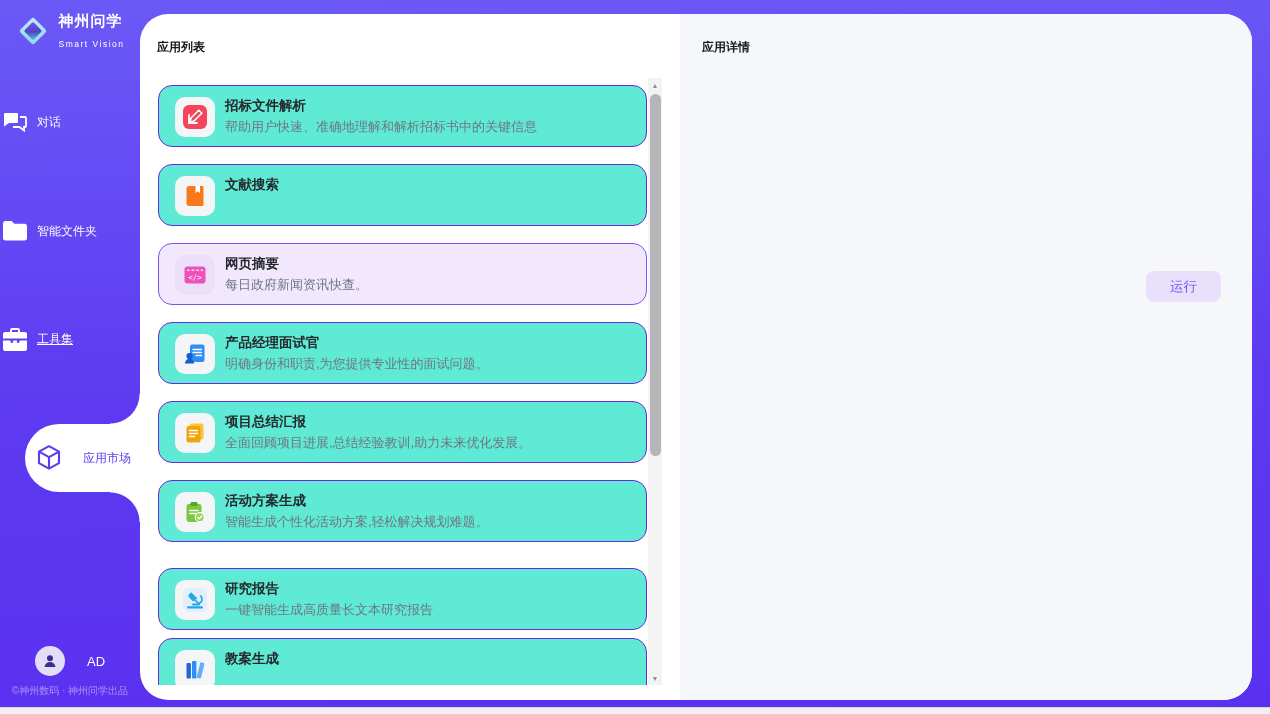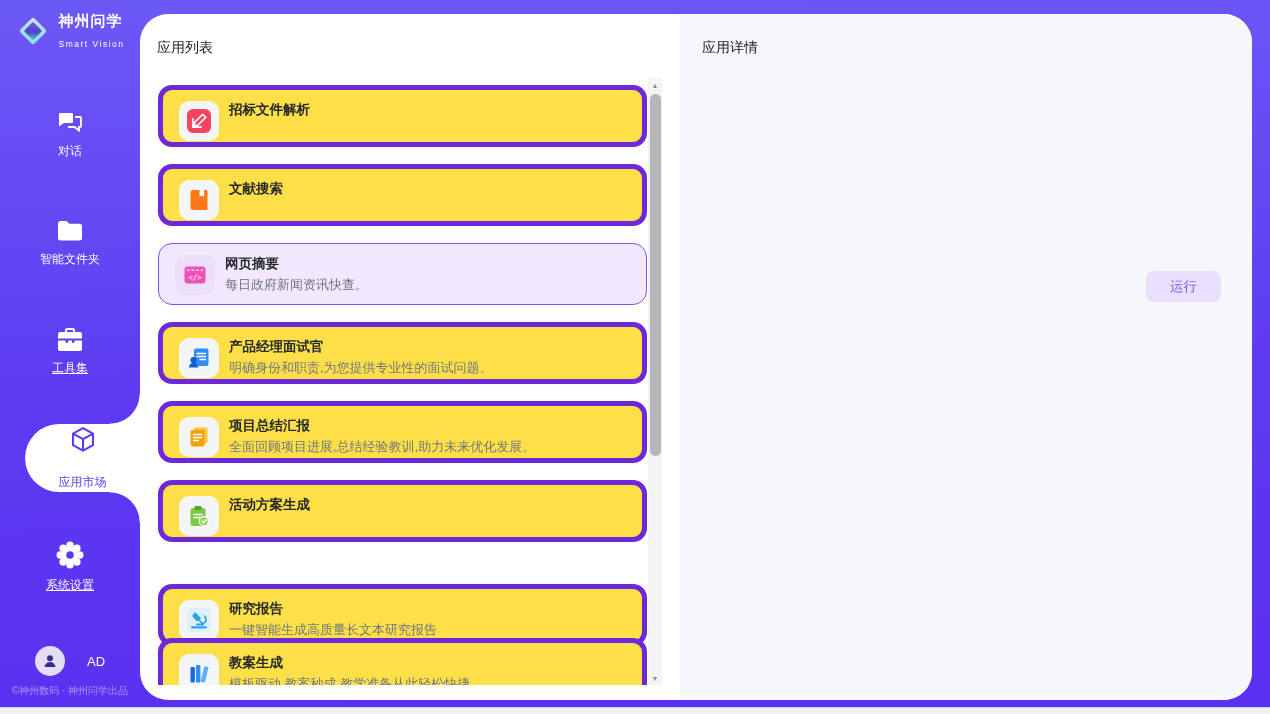--- a/index.html
+++ b/index.html
@@ -7,44 +7,44 @@
   .app{position:relative;width:1270px;height:714px;overflow:hidden;background:#f0f0f4;}
   .purple-bg{position:absolute;left:0;top:0;right:0;height:708px;
     background:linear-gradient(178deg,#6b59f6 0%,#5d3af1 55%,#5a30f0 100%);}
   .bottom-strip{position:absolute;left:0;right:0;bottom:0;height:6px;background:#f0f0f4;border-top:1px solid #d7d7de;}
 
   
   .sidebar{position:absolute;left:0;top:0;width:140px;height:708px;color:#fff;}
   .logo{position:absolute;left:0;top:12px;width:140px;display:flex;align-items:center;justify-content:center;gap:7px;}
   .logo-text .cn{font-size:15px;font-weight:bold;letter-spacing:1px;}
   .logo-text .en{font-size:8.5px;letter-spacing:1.5px;margin-top:8px;}
-  .nav-item{position:absolute;left:0;width:140px;display:flex;flex-direction:column;align-items:center;gap:7px;cursor:pointer;}
+  .nav-item{position:absolute;left:0;width:140px;display:flex;flex-direction:row;align-items:center;gap:7px;cursor:pointer;}
   .nav-label{font-size:12px;color:#fff;}
   .nav-label.u{text-decoration:underline;}
   .nav-item.active{left:25px;width:115px;top:424px;height:68px;background:#fff;border-radius:34px 0 0 34px;
     justify-content:center;gap:19px;}
   .nav-item.active .nav-label{color:#5b3df0;}
   .nav-item.active::before{content:'';position:absolute;right:0;top:-30px;width:30px;height:30px;
     background:radial-gradient(circle 30px at 0 0,rgba(0,0,0,0) 29px,#fff 30px);}
   .nav-item.active::after{content:'';position:absolute;right:0;bottom:-30px;width:30px;height:30px;
     background:radial-gradient(circle 30px at 0 100%,rgba(0,0,0,0) 29px,#fff 30px);}
   .user-row{position:absolute;left:0;top:646px;width:140px;display:flex;align-items:center;justify-content:center;gap:22px;cursor:pointer;}
   .avatar{width:30px;height:30px;border-radius:50%;background:#e3ddf8;display:flex;align-items:center;justify-content:center;}
   .user-name{font-size:13px;}
   .side-footer{position:absolute;left:0;top:684px;width:140px;text-align:center;font-size:10px;color:rgba(255,255,255,.45);}
 
   
   .main-panel{position:absolute;left:140px;top:14px;width:1112px;height:686px;background:#fff;border-radius:28px;}
-  .panel-title{font-size:14px;font-weight:normal;color:#17181c;}
+  .panel-title{font-size:12px;font-weight:bold;color:#17181c;}
 
   
   .list-side{position:absolute;left:0;top:0;width:540px;height:100%;}
   .list-title{position:absolute;left:17px;top:25px;}
   .cards{position:absolute;left:0;top:64px;width:540px;height:607px;overflow:hidden;}
-  .card{position:absolute;left:18px;width:489px;height:62px;background:#fde047;border:5px solid #6d28d9;border-radius:14px;cursor:pointer;box-sizing:border-box;}
+  .card{position:absolute;left:18px;width:489px;height:62px;background:#5eead4;border:1px solid #6d28d9;border-radius:14px;cursor:pointer;box-sizing:border-box;}
   .card.selected{background:#f1e8fd;border:1.5px solid #8050f2;}
   .card-icon{position:absolute;left:16px;top:11px;width:40px;height:40px;border-radius:10px;background:#f4f5f7;
     display:flex;align-items:center;justify-content:center;}
   .card.selected .card-icon{background:#eddffa;}
   .card-title{position:absolute;left:66px;top:11px;font-size:13.5px;font-weight:bold;color:#26282d;}
   .card-desc{position:absolute;left:66px;top:32px;font-size:13px;color:#6f7683;}
 
   
   .scrollbar{position:absolute;left:508px;top:64px;width:14px;height:607px;background:#f3f3f4;}
   .sb-arrow{position:absolute;left:0;width:14px;height:14px;font-size:7px;color:#8e8e93;display:flex;align-items:center;justify-content:center;cursor:pointer;}
@@ -132,39 +132,20 @@
     <div class="nav-item active">
       <span>
         <svg width="30" height="30" viewBox="0 0 24 24" fill="none" stroke="#5b3df0" stroke-width="1.7" stroke-linejoin="round">
           <path d="M12 2.5l8 4.4v9.2l-8 4.4-8-4.4V6.9z"></path>
           <path d="M4 6.9l8 4.4 8-4.4M12 11.3v9.2"></path>
         </svg>
       </span>
       <span class="nav-label">应用市场</span>
     </div>
 
-    <div class="nav-item" style="top:540px">
-      <span>
-        <svg width="30" height="30" viewBox="0 0 24 24">
-          <g fill="#fff">
-            <circle cx="12" cy="4.2" r="3"></circle>
-              <circle cx="12" cy="19.8" r="3"></circle>
-            <circle cx="4.2" cy="12" r="3"></circle>
-              <circle cx="19.8" cy="12" r="3"></circle>
-            <circle cx="6.5" cy="6.5" r="3"></circle>
-              <circle cx="17.5" cy="6.5" r="3"></circle>
-            <circle cx="6.5" cy="17.5" r="3"></circle>
-              <circle cx="17.5" cy="17.5" r="3"></circle>
-            <circle cx="12" cy="12" r="6.8"></circle>
-          </g>
-          <circle cx="12" cy="12" r="3" fill="#5b38f0"></circle>
-        </svg>
-      </span>
-      <span class="nav-label u">系统设置</span>
-    </div>
 
     <div class="user-row">
       <span class="avatar">
         <svg width="16" height="16" viewBox="0 0 16 16">
           <circle cx="8" cy="5.2" r="3" fill="#3c2d8c"></circle>
           <path d="M2.5 14c.6-3.4 2.8-5 5.5-5s4.9 1.6 5.5 5z" fill="#3c2d8c"></path>
         </svg>
       </span>
       <span class="user-name">AD</span>
     </div>
@@ -181,20 +162,21 @@
 
         <div class="card" style="top:7px">
           <span class="card-icon">
             <svg width="24" height="24" viewBox="0 0 24 24">
               <rect x="0" y="0" width="24" height="24" rx="6" fill="#f5455c"></rect>
               <path d="M6 10v8h8" fill="none" stroke="#fff" stroke-width="1.8" stroke-linecap="round"></path>
               <path d="M15.8 5.2l3 3L11 16l-4 1 1-4z" fill="none" stroke="#fff" stroke-width="1.6" stroke-linejoin="round"></path>
             </svg>
           </span>
           <span class="card-title">招标文件解析</span>
+          <span class="card-desc">帮助用户快速、准确地理解和解析招标书中的关键信息</span>
         </div>
 
         <div class="card" style="top:86px">
           <span class="card-icon">
             <svg width="24" height="24" viewBox="0 0 24 24">
               <path fill="#f9781a" d="M3.5 5A3 3 0 0 1 6.5 2h13a1 1 0 0 1 1 1v18a1 1 0 0 1-1 1h-13a3 3 0 0 1-3-3z"></path>
               <path fill="#fff" d="M12.5 2h4.5v7l-2.2-1.7L12.5 9z"></path>
             </svg>
           </span>
           <span class="card-title">文献搜索</span>
@@ -241,23 +223,24 @@
           <span class="card-icon">
             <svg width="24" height="24" viewBox="0 0 24 24">
               <rect x="3.5" y="4" width="15" height="18" rx="2.4" fill="#7bc740"></rect>
               <rect x="7.5" y="2" width="7" height="4" rx="1.2" fill="#5da22b"></rect>
               <path d="M6.8 10.5h8.4M6.8 13.5h6" stroke="#fff" stroke-width="1.4" stroke-linecap="round"></path>
               <circle cx="16.8" cy="17.2" r="4.5" fill="#8fd456" stroke="#fff" stroke-width="1.2"></circle>
               <path d="M14.8 17.3l1.5 1.4 2.5-2.8" stroke="#fff" stroke-width="1.5" fill="none" stroke-linecap="round" stroke-linejoin="round"></path>
             </svg>
           </span>
           <span class="card-title">活动方案生成</span>
-        </div>
-
-        <div class="card" style="top:506px">
+          <span class="card-desc">智能生成个性化活动方案,轻松解决规划难题。</span>
+        </div>
+
+        <div class="card" style="top:490px">
           <span class="card-icon">
             <svg width="24" height="24" viewBox="0 0 24 24">
               <rect x="0" y="0" width="24" height="24" rx="6" fill="#dff0fc"></rect>
               <path fill="#28a5e8" d="M8.2 4.2l6 6-2.3 2.3a2 2 0 0 1-2.8 0L6 9.3a2 2 0 0 1 0-2.8z"></path>
               <path d="M12.5 12.5l3.2 3.2c3.2-.9 4.6-4.8 2-7.6" fill="none" stroke="#28a5e8" stroke-width="1.7" stroke-linecap="round"></path>
               <rect x="4" y="18.3" width="16" height="2.2" rx="1.1" fill="#28a5e8"></rect>
               <rect x="9" y="15.6" width="8" height="2" rx="1" fill="#28a5e8"></rect>
             </svg>
           </span>
           <span class="card-title">研究报告</span>
@@ -268,21 +251,20 @@
           <span class="card-icon">
             <svg width="24" height="24" viewBox="0 0 24 24">
               <rect x="3.5" y="5" width="4.4" height="15.5" rx="1" fill="#1f66d9"></rect>
               <rect x="9" y="3" width="4.4" height="17.5" rx="1" fill="#2f8df6"></rect>
               <g transform="rotate(14 18 12)">
                   <rect x="15.5" y="4.5" width="4.4" height="16" rx="1" fill="#62aef9"></rect>
                 </g>
             </svg>
           </span>
           <span class="card-title">教案生成</span>
-          <span class="card-desc">模板驱动,教案秒成,教学准备从此轻松快捷</span>
         </div>
       </div>
 
       <div class="scrollbar">
         <div class="sb-arrow sb-up">▲</div>
         <div class="sb-thumb"></div>
         <div class="sb-arrow sb-down">▼</div>
       </div>
     </div>
 

